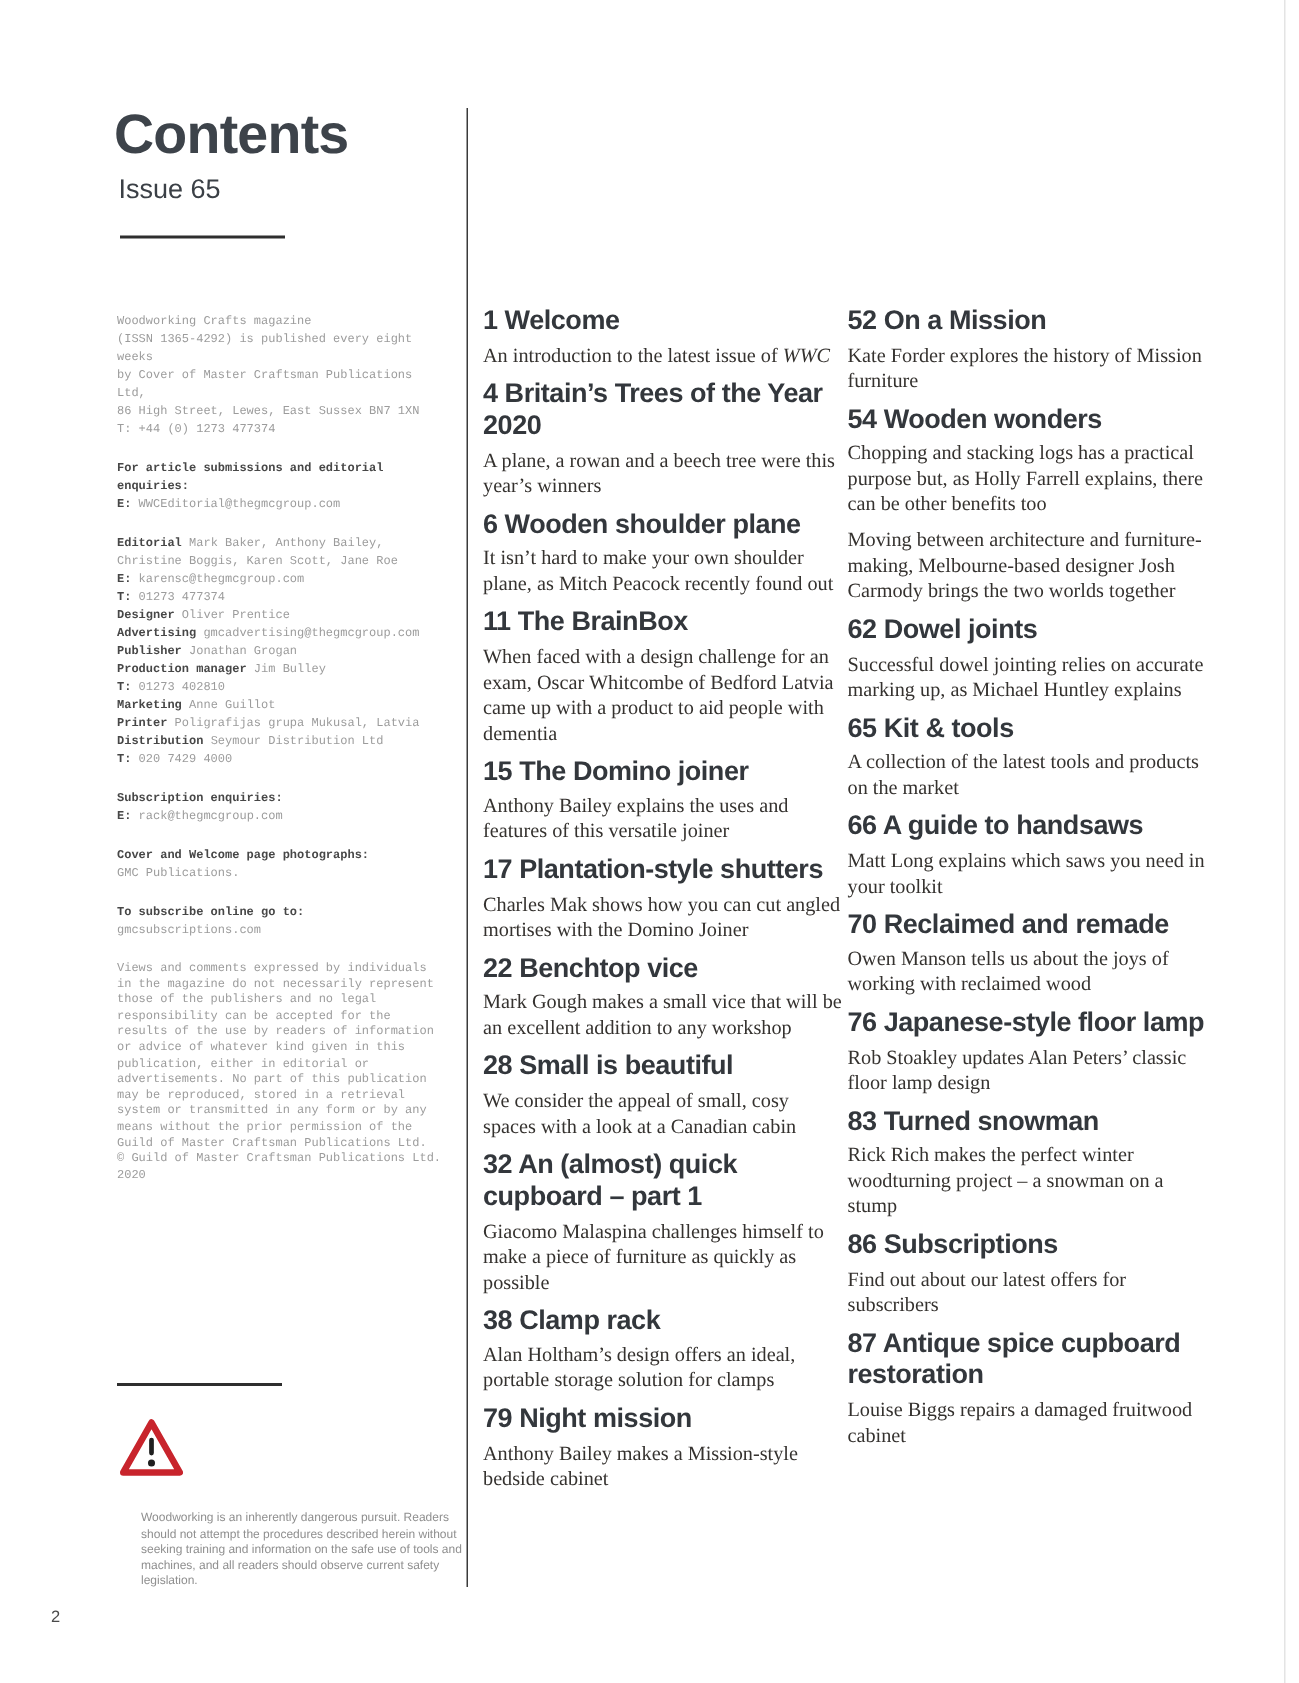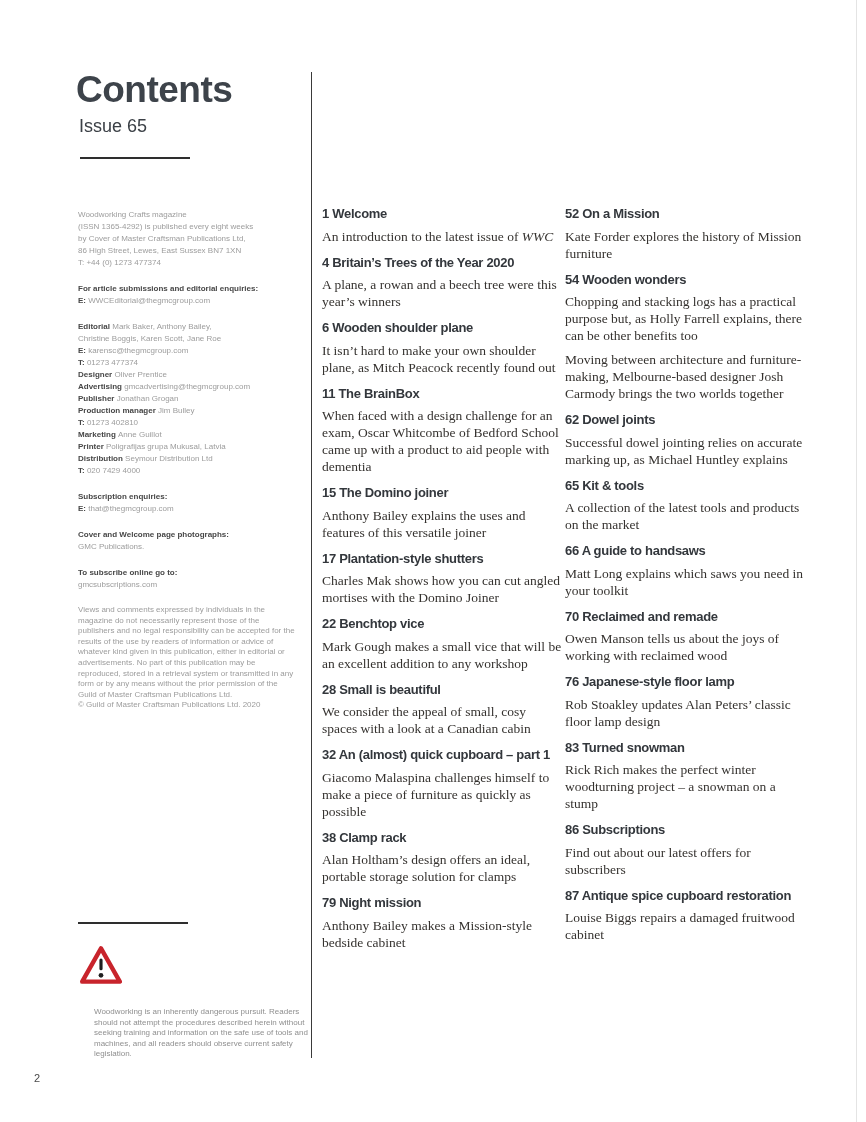--- a/index.html
+++ b/index.html
@@ -8,34 +8,34 @@
     outline:1px solid #e4e4e4;overflow:hidden;
     font-family:"Liberation Sans",sans-serif;color:#333;
   }
   
   .h-title{position:absolute;left:76px;top:70px;margin:0;font-size:37px;line-height:40px;
     font-weight:700;color:#3d434a;letter-spacing:-0.5px;}
   .h-issue{position:absolute;left:79px;top:116px;font-size:18px;color:#3b4046;}
   .rule{position:absolute;height:1.5px;background:#2e2e2e;}
   .issue-rule{left:80px;top:157px;width:110px;}
   
-  .masthead{position:absolute;left:78px;top:209px;width:218px;font-size:8px;}
+  .masthead{position:absolute;left:78px;top:209px;width:218px;font-size:8px;font-family:Liberation Mono, monospace;}
   .m-block{margin-bottom:14px;}
   .m-line{line-height:12px;min-height:12px;}
   .m-block.legal .m-line{line-height:10.6px;min-height:10.6px;}
   .m-plain{color:#9c9c9c;}
   .m-bold{font-weight:700;color:#474747;}
   
   .divider{position:absolute;left:311px;top:72px;width:1px;height:986px;background:#3a3a3a;}
   
   .toc-col{position:absolute;top:203px;}
   .toc-col.left{left:322px;width:240px;}
   .toc-col.right{left:565px;width:243px;}
   .toc-entry{margin-bottom:7px;}
-  .toc-title{margin:0;font-size:13px;line-height:21.5px;font-weight:700;color:#33373c;letter-spacing:-0.3px;}
+  .toc-title{margin:0;font-size:18px;line-height:21.5px;font-weight:700;color:#33373c;letter-spacing:-0.3px;}
   .toc-desc{margin:3px 0 0 0;font-family:"Liberation Serif",serif;font-size:13.5px;line-height:17px;color:#35322f;}
   .toc-desc em{font-style:italic;}
   
   .safety-rule{left:78px;top:922px;width:110px;}
   .warning-icon{position:absolute;left:80px;top:945px;width:42px;height:40px;}
   .safety-text{position:absolute;left:78px;top:991px;width:220px;margin:16px;
     font-size:8px;line-height:10.6px;color:#8f8f8f;}
   
   .pagenum{position:absolute;left:34px;top:1072px;font-size:11px;color:#4a4a4a;}
 </style>
@@ -70,21 +70,21 @@
         <div class="m-line"><span class="m-bold">Publisher </span><span class="m-plain">Jonathan Grogan</span></div>
         <div class="m-line"><span class="m-bold">Production manager </span><span class="m-plain">Jim Bulley</span></div>
         <div class="m-line"><span class="m-bold">T: </span><span class="m-plain">01273 402810</span></div>
         <div class="m-line"><span class="m-bold">Marketing </span><span class="m-plain">Anne Guillot</span></div>
         <div class="m-line"><span class="m-bold">Printer </span><span class="m-plain">Poligrafijas grupa Mukusal, Latvia</span></div>
         <div class="m-line"><span class="m-bold">Distribution </span><span class="m-plain">Seymour Distribution Ltd</span></div>
         <div class="m-line"><span class="m-bold">T: </span><span class="m-plain">020 7429 4000</span></div>
       </div>
       <div class="m-block">
         <div class="m-line"><span class="m-bold">Subscription enquiries:</span></div>
-        <div class="m-line"><span class="m-bold">E: </span><span class="m-plain">that@thegmcgroup.com</span></div>
+        <div class="m-line"><span class="m-bold">E: </span><span class="m-plain">rack@thegmcgroup.com</span></div>
       </div>
       <div class="m-block">
         <div class="m-line"><span class="m-bold">Cover and Welcome page photographs:</span></div>
         <div class="m-line"><span class="m-plain">GMC Publications.</span></div>
       </div>
       <div class="m-block">
         <div class="m-line"><span class="m-bold">To subscribe online go to:</span></div>
         <div class="m-line"><span class="m-plain">gmcsubscriptions.com</span></div>
       </div>
       <div class="m-block legal">
@@ -112,21 +112,21 @@
         <article class="toc-entry">
           <h3 class="toc-title">4 Britain’s Trees of the Year 2020</h3>
           <p class="toc-desc">A plane, a rowan and a beech tree were this year’s winners</p>
         </article>
         <article class="toc-entry">
           <h3 class="toc-title">6 Wooden shoulder plane</h3>
           <p class="toc-desc">It isn’t hard to make your own shoulder plane, as Mitch Peacock recently found out</p>
         </article>
         <article class="toc-entry">
           <h3 class="toc-title">11 The BrainBox</h3>
-          <p class="toc-desc">When faced with a design challenge for an exam, Oscar Whitcombe of Bedford School came up with a product to aid people with dementia</p>
+          <p class="toc-desc">When faced with a design challenge for an exam, Oscar Whitcombe of Bedford Latvia came up with a product to aid people with dementia</p>
         </article>
         <article class="toc-entry">
           <h3 class="toc-title">15 The Domino joiner</h3>
           <p class="toc-desc">Anthony Bailey explains the uses and features of this versatile joiner</p>
         </article>
         <article class="toc-entry">
           <h3 class="toc-title">17 Plantation-style shutters</h3>
           <p class="toc-desc">Charles Mak shows how you can cut angled mortises with the Domino Joiner</p>
         </article>
         <article class="toc-entry">

